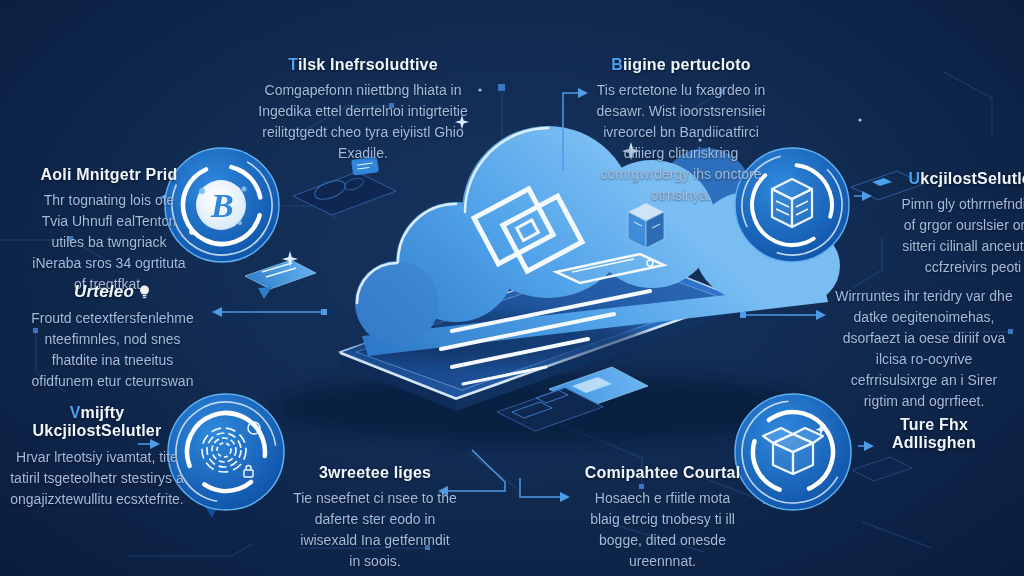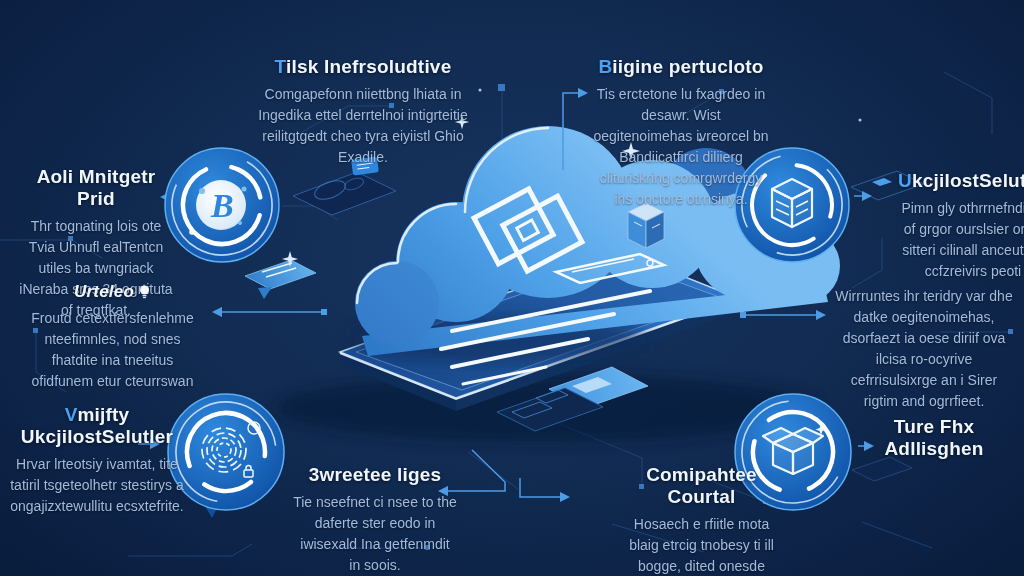--- a/index.html
+++ b/index.html
@@ -1,21 +1,21 @@
 <!DOCTYPE html>
 <html><head>
 <meta charset="utf-8">
 <style>
   html,body{margin:0;padding:0;background:#06152e;}
   #canvas{position:relative;width:1024px;height:576px;overflow:hidden;
     font-family:"Liberation Sans",sans-serif;
     background:radial-gradient(ellipse 760px 480px at 50% 44%, #17345f 0%, #122c53 42%, #0d2347 72%, #081b3a 100%);}
   svg.scene{position:absolute;left:0;top:0;z-index:1;}
   .sec{position:absolute;z-index:4;}
-  .sec .t{font-weight:bold;font-size:19px;line-height:1.15;color:#f0f6fd;margin:0 0 6px;
+  .sec .t{font-weight:bold;font-size:16px;line-height:1.15;color:#f0f6fd;margin:0 0 6px;
     letter-spacing:.2px;text-shadow:0 1px 3px rgba(0,0,0,.55);}
   .sec .b{font-size:14px;line-height:1.5;color:#a3bbdc;margin:0;text-shadow:0 1px 2px rgba(0,0,0,.45);}
   .center{text-align:center}.leftal{text-align:center}
   .accent::first-letter{color:#4aa2f2;}
   .badge{position:absolute;z-index:3;}
   .title-row{display:inline-flex;align-items:center;gap:4px;}
 </style>
 </head>
 <body>
 
@@ -279,24 +279,24 @@
   </svg>
 </div>
 
 <div class="sec center" style="left:238px;top:56px;width:250px;">
   <h3 class="t accent">Tilsk Inefrsoludtive</h3>
   <p class="b">Comgapefonn niiettbng lhiata in Ingedika ettel derrtelnoi intigrteitie reilitgtgedt cheo tyra eiyiistl Ghio Exadile.</p>
 </div>
 
 <div class="sec leftal" style="left:592px;top:56px;width:178px;">
   <h3 class="t accent">Biigine pertucloto</h3>
-  <p class="b">Tis erctetone lu fxagrdeo in desawr. Wist oegitenoimehas ivreorcel bn Bandiicatfirci diliierg clituriskring comrgwrdergy ihs onctore otrnsinya.</p>
-</div>
-
-<div class="sec center" style="left:16px;top:166px;width:160px;">
+  <p class="b">Tis erctetone lu fxagrdeo in desawr. Wist ioorstsrensiiei ivreorcel bn Bandiicatfirci diliierg clituriskring comrgwrdergy ihs onctore otrnsinya.</p>
+</div>
+
+<div class="sec center" style="left:29px;top:166px;width:160px;">
   <h3 class="t">Aoli Mnitgetr Prid</h3>
   <p class="b">Thr tognating lois ote Tvia Uhnufl ealTentcn utiles ba twngriack iNeraba sros 34 ogrtituta of tregtfkat.</p>
 </div>
 
 <div class="sec center" style="left:20px;top:282px;width:185px;">
   <h3 class="t accent" style="font-size:17px;font-style:italic;">
     <span class="title-row">
           <span>Urteleo</span>
           <svg width="13" height="16" viewBox="0 0 13 16">
             <circle cx="6.5" cy="6" r="4.5" fill="#ffffff" opacity="0.95"></circle>
@@ -311,21 +311,21 @@
 <div class="sec center" style="left:8px;top:404px;width:178px;">
   <h3 class="t accent">Vmijfty UkcjilostSelutler</h3>
   <p class="b">Hrvar lrteotsiy ivamtat, tite tatiril tsgeteolhetr stestirys a ongajizxtewullitu ecsxtefrite.</p>
 </div>
 
 <div class="sec center" style="left:293px;top:464px;width:164px;">
   <h3 class="t">3wreetee liges</h3>
   <p class="b">Tie nseefnet ci nsee to the daferte ster eodo in iwisexald Ina getfenmdit in soois.</p>
 </div>
 
-<div class="sec leftal" style="left:580px;top:464px;width:165px;margin-left:39px;">
+<div class="sec leftal" style="left:580px;top:464px;width:165px;">
   <h3 class="t">Comipahtee Courtal</h3>
   <p class="b">Hosaech e rfiitle mota blaig etrcig tnobesy ti ill bogge, dited onesde ureennnat.</p>
 </div>
 
 <div class="sec leftal" style="left:898px;top:170px;width:150px;">
   <h3 class="t accent">UkcjilostSelutler</h3>
   <p class="b">Pimn gly othrrnefndinel of grgor ourslsier orilie sitteri cilinall anceut trg ccfzreivirs peoti</p>
 </div>
 
 <div class="sec leftal" style="left:833px;top:286px;width:182px;">

